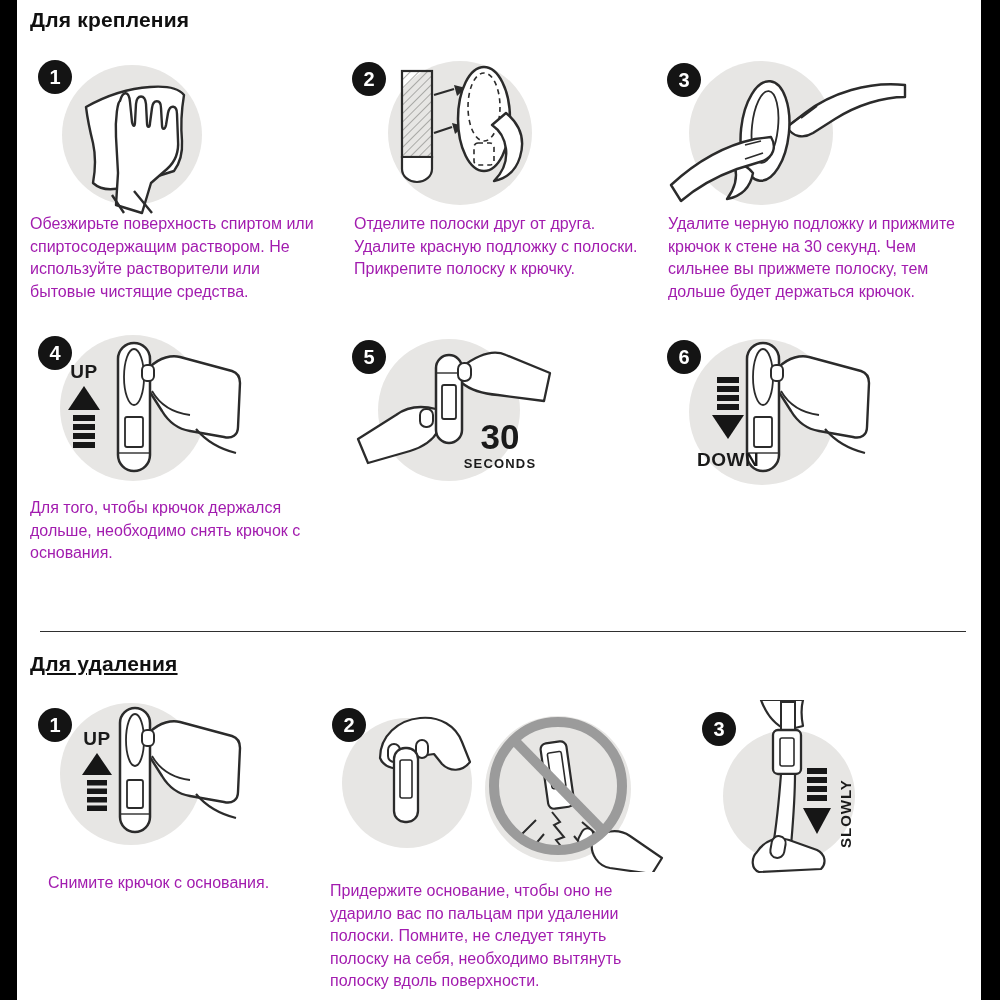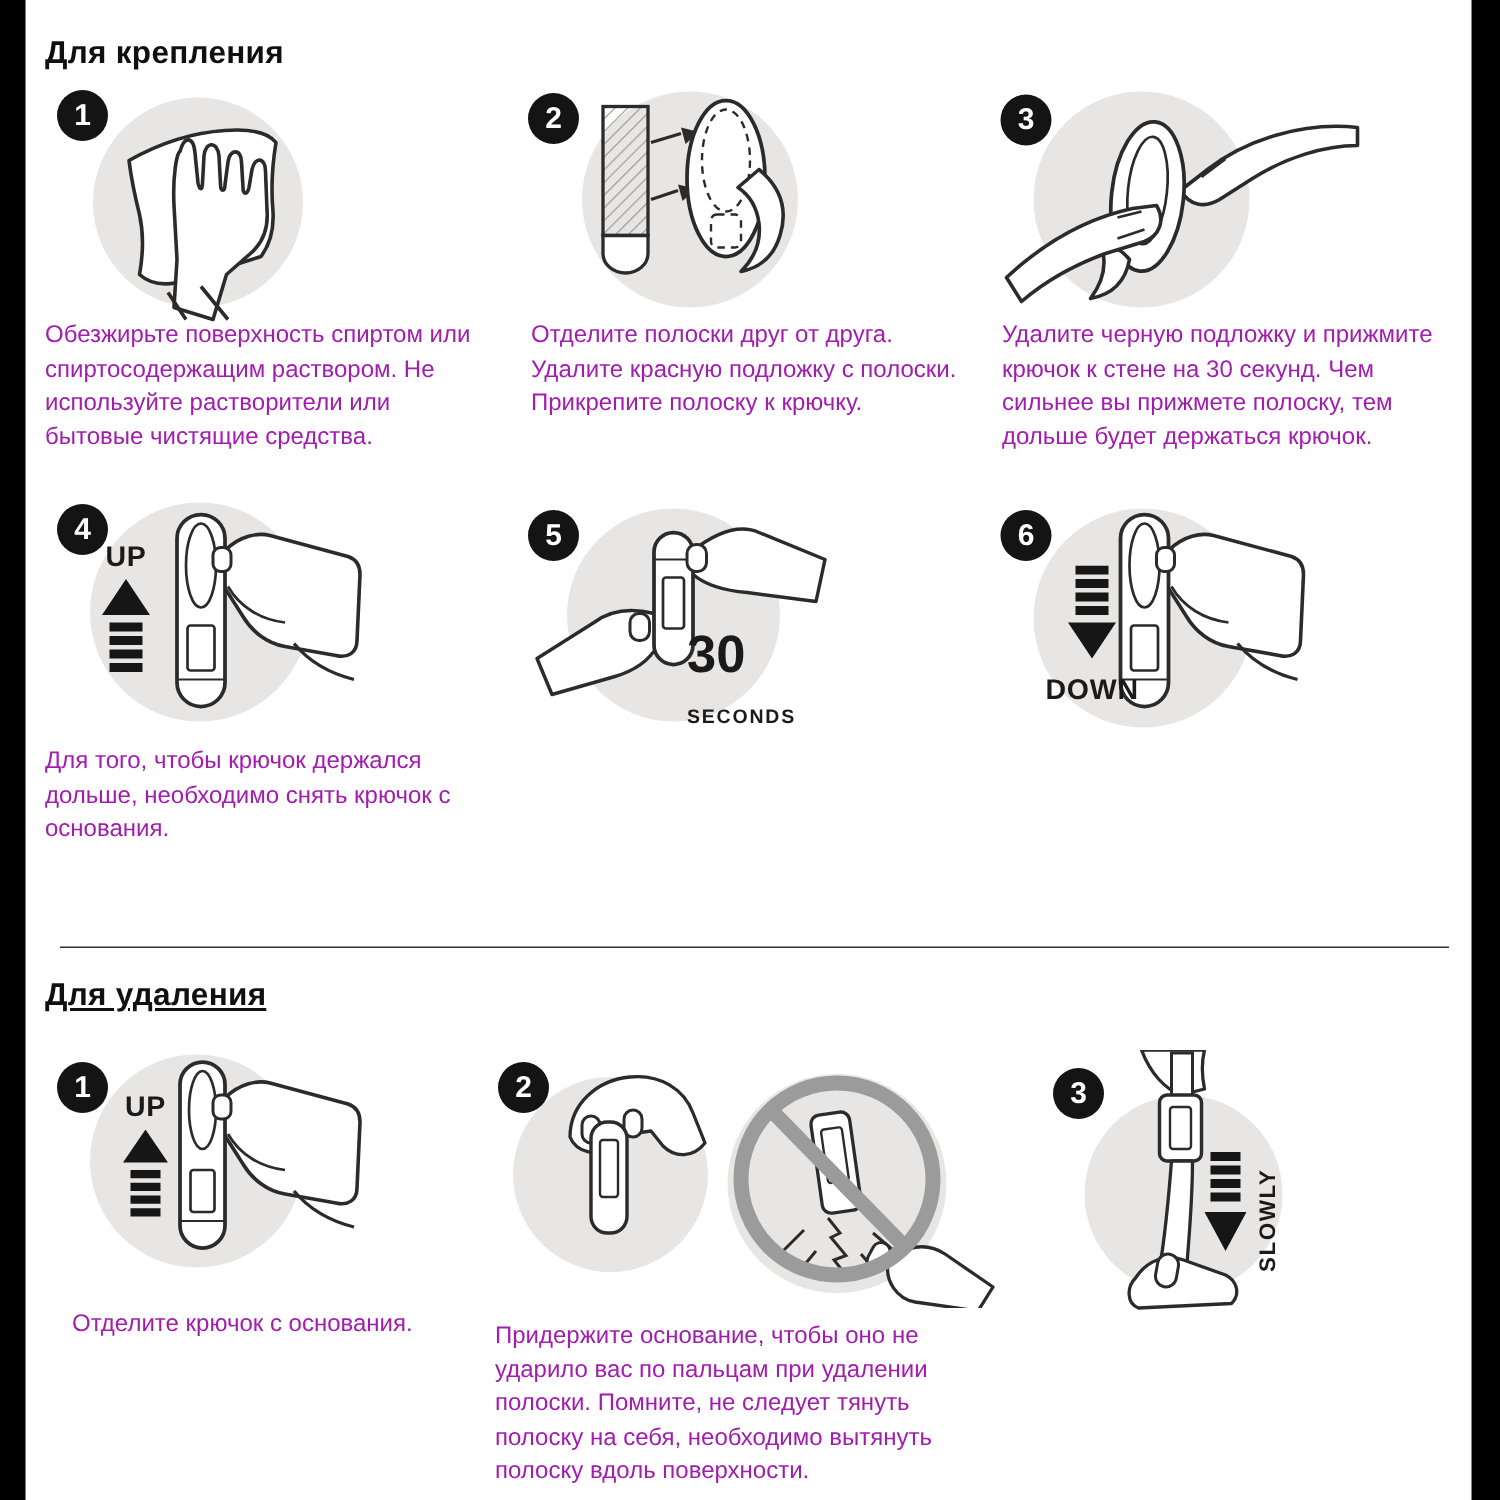--- a/index.html
+++ b/index.html
@@ -14,35 +14,35 @@
   .divider{position:absolute;left:40px;width:926px;border-top:1.6px solid #2f2f2f;height:0;}
   .step{position:absolute;}
   .illo-svg{position:absolute;left:0;top:0;}
   .badge{
     position:absolute;width:34px;height:34px;border-radius:50%;background:#141414;color:#fff;
     display:flex;align-items:center;justify-content:center;font-size:20px;font-weight:bold;z-index:3;
   }
   .caption{position:absolute;margin:0;font-size:16px;line-height:22.5px;color:#a21caf;}
   .dir-group{position:absolute;z-index:2;text-align:center;}
   .dir-label{font-size:19px;font-weight:bold;color:#1a1a1a;letter-spacing:.5px;}
-  .seconds-group{position:absolute;z-index:2;width:84px;}
+  .seconds-group{position:absolute;z-index:2;text-align:center;width:84px;}
   .seconds-30{font-size:35px;font-weight:800;line-height:1;color:#1a1a1a;}
-  .seconds-word{font-size:13px;font-weight:bold;letter-spacing:1.2px;color:#1a1a1a;margin-top:16px;}
+  .seconds-word{font-size:13px;font-weight:bold;letter-spacing:1.2px;color:#1a1a1a;margin-top:2px;}
   .slowly-label{
     position:absolute;z-index:2;font-size:15px;font-weight:bold;letter-spacing:1px;color:#1a1a1a;
     transform:rotate(-90deg);transform-origin:0 0;width:90px;
   }
 </style>
 </head>
 <body>
 
 <div class="edge-bar edge-left"></div>
 <div class="edge-bar edge-right"></div>
 
-<div class="section-title" style="left:30px;top:8px;margin-top:16px;">Для крепления</div>
+<div class="section-title" style="left:30px;top:8px;">Для крепления</div>
 
 <div class="step" style="left:30px;top:55px;width:290px;height:250px;">
   <svg class="illo-svg" width="290" height="160" viewBox="0 0 290 160">
     <circle cx="102" cy="80" r="70" fill="#e7e6e4"></circle>
     <path d="M56 52 Q88 34 120 32 Q146 30 154 40 Q150 64 152 86 Q153 104 144 116 Q118 124 94 132 Q74 138 63 128 Q67 106 63 88 Q58 68 56 52 Z" fill="#ffffff" stroke="#2b2b2b" stroke-width="2.4" stroke-linejoin="round"></path>
     <path d="M90 46 c3 -11 9 -10 10 1 l2 20 c1 5 3 5 3 0 l1 -18 c1 -10 9 -10 10 0 l1 19 c0 5 3 5 3 0 l2 -15 c1 -9 9 -9 9 0 l1 17 c0 5 3 5 4 0 l2 -12 c2 -9 9 -8 9 1 l1 26 c1 12 -3 22 -11 29 l-16 14 -9 30 -26 -8 2 -32 -2 -36 c-1 -20 2 -36 4 -36 z" fill="#ffffff" stroke="#2b2b2b" stroke-width="2.4" stroke-linejoin="round"></path>
     <path d="M104 136 L122 158 M82 140 L94 158" stroke="#2b2b2b" stroke-width="2.4" fill="none"></path>
   </svg>
   <div class="badge" style="left:8px;top:5px;">1</div>
   <p class="caption" style="left:0;top:158px;width:290px;">Обезжирьте поверхность спиртом или спиртосодержащим раствором. Не используйте растворители или бытовые чистящие средства.</p>
@@ -174,21 +174,21 @@
     <div class="dir-label">UP</div>
     <svg width="30" height="60" viewBox="0 0 30 60" style="margin-top:3px;">
       <path d="M15 0 L30 22 L0 22 Z" fill="#161616"></path>
       <rect x="5" y="27" width="20" height="5.5" fill="#161616"></rect>
       <rect x="5" y="35.5" width="20" height="5.5" fill="#161616"></rect>
       <rect x="5" y="44" width="20" height="5.5" fill="#161616"></rect>
       <rect x="5" y="52.5" width="20" height="5.5" fill="#161616"></rect>
     </svg>
   </div>
   <div class="badge" style="left:8px;top:8px;">1</div>
-  <p class="caption" style="left:18px;top:172px;width:272px;">Отделите крючок с основания.</p>
+  <p class="caption" style="left:18px;top:172px;width:272px;">Снимите крючок с основания.</p>
 </div>
 
 <div class="step" style="left:330px;top:700px;width:335px;height:280px;">
   <svg class="illo-svg" width="335" height="172" viewBox="0 0 335 172">
     <circle cx="77" cy="83" r="65" fill="#e7e6e4"></circle>
     <circle cx="228" cy="89" r="73" fill="#e7e6e4"></circle>
 
     <path d="M50 58 c0 -22 18 -38 40 -40 c20 -2 36 8 42 24 l8 20 c-8 10 -20 10 -28 2 l-8 -10 -14 2 -12 8 c-10 8 -24 4 -28 -6 z" fill="#ffffff" stroke="#2b2b2b" stroke-width="2.2" stroke-linejoin="round"></path>
     <rect x="58" y="44" width="12" height="18" rx="6" fill="#ffffff" stroke="#2b2b2b" stroke-width="2"></rect>
     <rect x="86" y="40" width="12" height="18" rx="6" fill="#ffffff" stroke="#2b2b2b" stroke-width="2"></rect>

